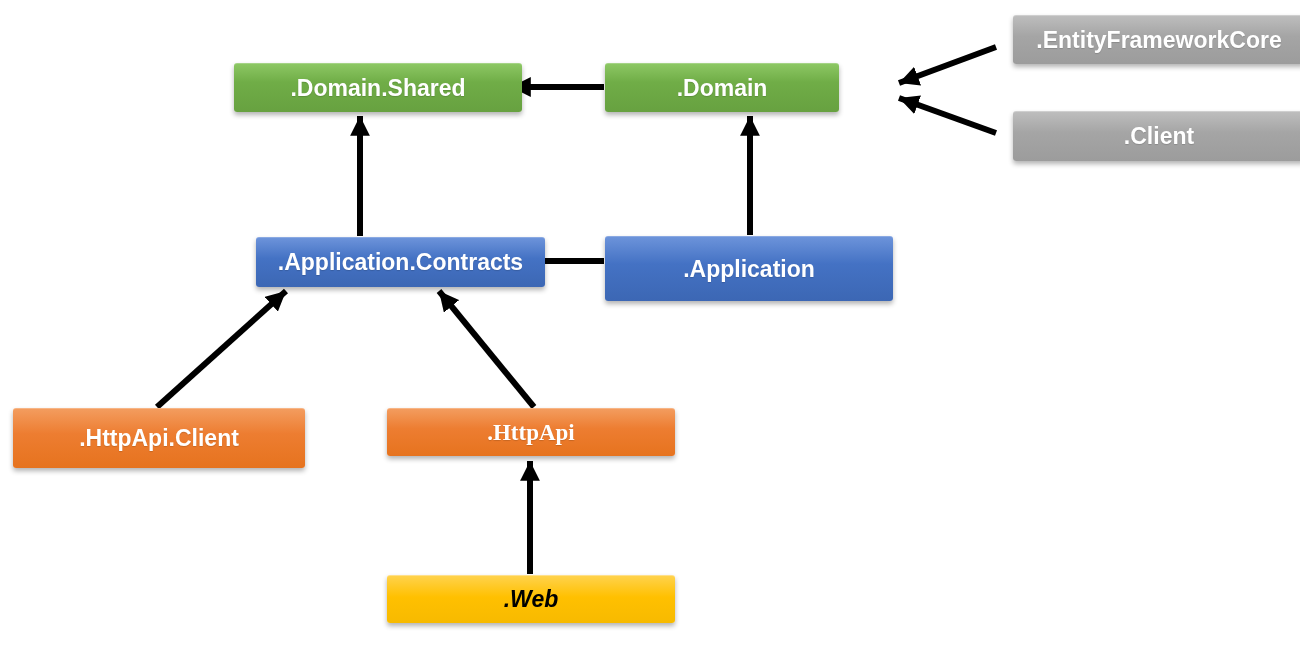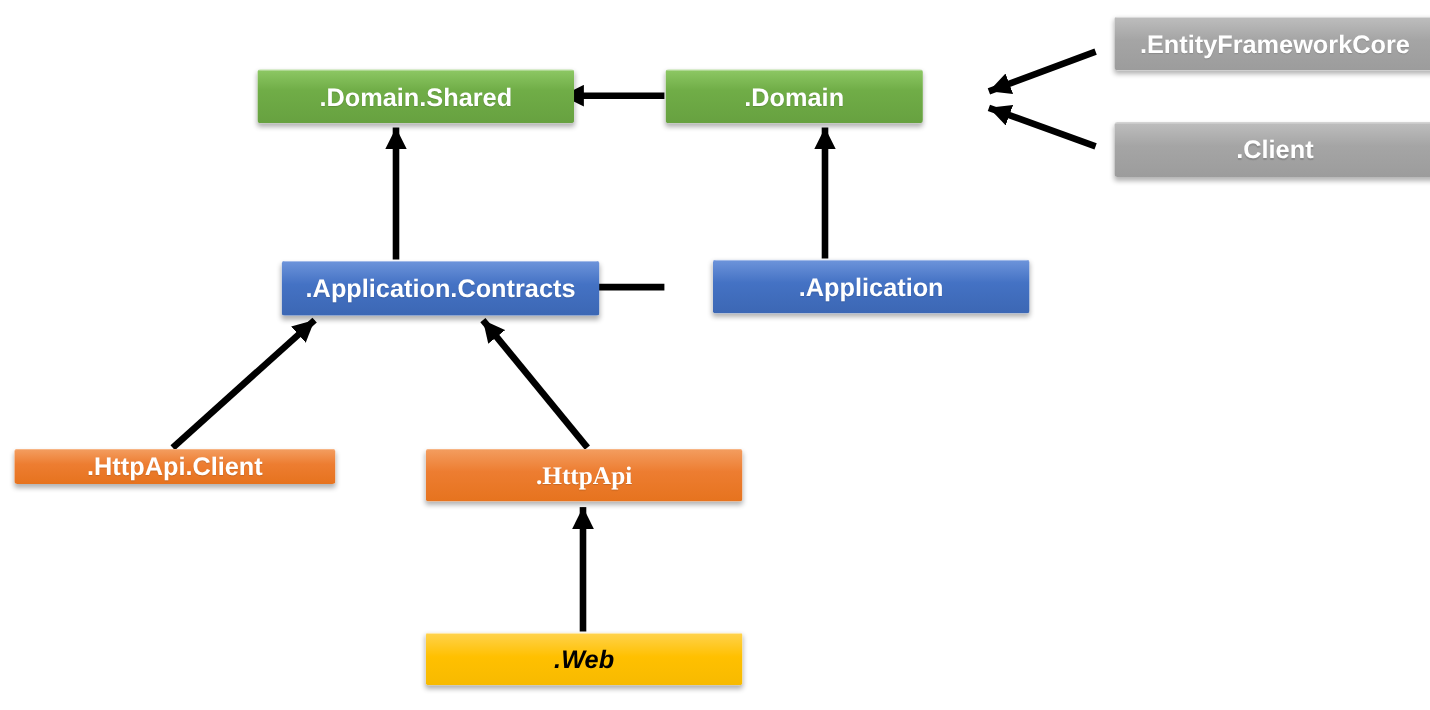--- a/index.html
+++ b/index.html
@@ -89,24 +89,24 @@
       </div>
       <div class="node c-gray" style="left: 995px; top: 15px; width: 292px; height: 49px; color: rgb(255, 255, 255);">
         <span>.EntityFrameworkCore</span>
       </div>
       <div class="node c-gray" style="left: 995px; top: 111px; width: 292px; height: 50px; color: rgb(255, 255, 255);">
         <span>.Client</span>
       </div>
       <div class="node c-blue" style="left: 217px; top: 237px; width: 289px; height: 50px; color: rgb(255, 255, 255); margin-left: 39px;">
         <span>.Application.Contracts</span>
       </div>
-      <div class="node c-blue" style="left: 605px; top: 236px; width: 288px; height: 49px; color: rgb(255, 255, 255); margin-left: 43px;">
+      <div class="node c-blue" style="left: 605px; top: 236px; width: 288px; height: 65px; color: rgb(255, 255, 255);">
         <span>.Application</span>
       </div>
-      <div class="node c-orange" style="left: 13px; top: 408px; width: 292px; height: 32px; color: rgb(255, 255, 255);">
+      <div class="node c-orange" style="left: 13px; top: 408px; width: 292px; height: 60px; color: rgb(255, 255, 255);">
         <span>.HttpApi.Client</span>
       </div>
       <div class="node c-orange" style="left: 387px; top: 408px; width: 288px; height: 48px; color: rgb(255, 255, 255); font-family: Liberation Serif, serif;">
         <span>.HttpApi</span>
       </div>
       <div class="node c-yellow" style="left: 387px; top: 575px; width: 288px; height: 48px; color: rgb(0, 0, 0);">
         <span>.Web</span>
       </div>
     </div>
 </div>

